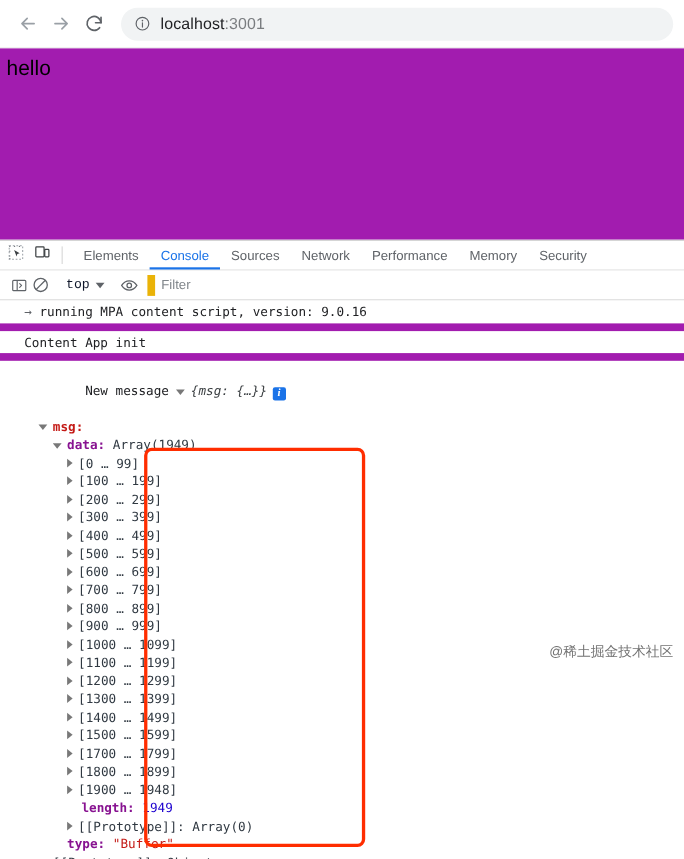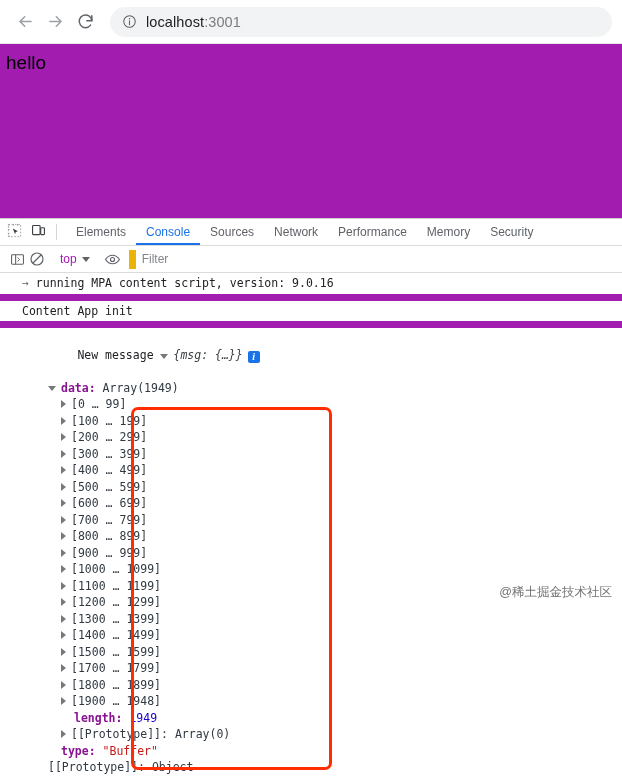--- a/index.html
+++ b/index.html
@@ -105,22 +105,22 @@
     height: 27px;
     display: flex; align-items: center;
     border-bottom: 1px solid #dcdcdc;
     flex: 0 0 auto;
     padding-left: 7px;
     background: #fff;
   }
   .fb-icon { display: flex; align-items: center; justify-content: center; width: 20px; height: 20px; flex:0 0 auto;}
   .ctx-select {
     display: flex; align-items: center; gap: 5px;
-    font-family: Liberation Sans, sans-serif;
-    font-size: 12px; color: #a21caf;
+    font-family: Liberation Mono, monospace;
+    font-size: 12px; color: #0f172a;
     padding: 0 4px;
     cursor: default;
   }
   .caret-dn { width: 0; height: 0; border-left: 4px solid transparent; border-right: 4px solid transparent; border-top: 5px solid #5f6368; }
   .filter-input {
     flex: 1 1 auto;
     height: 19px;
     border: none; outline: none;
     background: transparent;
     font-family: "Liberation Sans", sans-serif;
@@ -318,20 +318,23 @@
       <div class="msg-row"><span class="arrow-pfx">→ </span><span>running MPA content script, version: 9.0.16</span></div>
 
       <div class="msg-row"><span>Content App init</span></div>
 
       <div class="msg-row no-border" style="padding-bottom:0;">
         <span>New message </span><span class="tri open" style="display:inline-block;vertical-align:middle;"></span><span class="ital">{msg: {…}}</span><span class="info-badge">i</span>
       </div>
 
       <div class="obj-tree">
 
+        <div class="tree-line ind2">
+          <span class="tri open"></span><span class="prop-own">msg:</span>
+        </div>
 
         <div class="tree-line ind3">
           <span class="tri open"></span><span class="prop">data:</span><span>&nbsp;</span><span class="val-plain">Array(1949)</span>
         </div>
 
         <div class="tree-line ind4"><span class="tri"></span><span class="val-plain">[0 … 99]</span></div>
         <div class="tree-line ind4"><span class="tri"></span><span class="val-plain">[100 … 199]</span></div>
         <div class="tree-line ind4"><span class="tri"></span><span class="val-plain">[200 … 299]</span></div>
         <div class="tree-line ind4"><span class="tri"></span><span class="val-plain">[300 … 399]</span></div>
         <div class="tree-line ind4"><span class="tri"></span><span class="val-plain">[400 … 499]</span></div>

